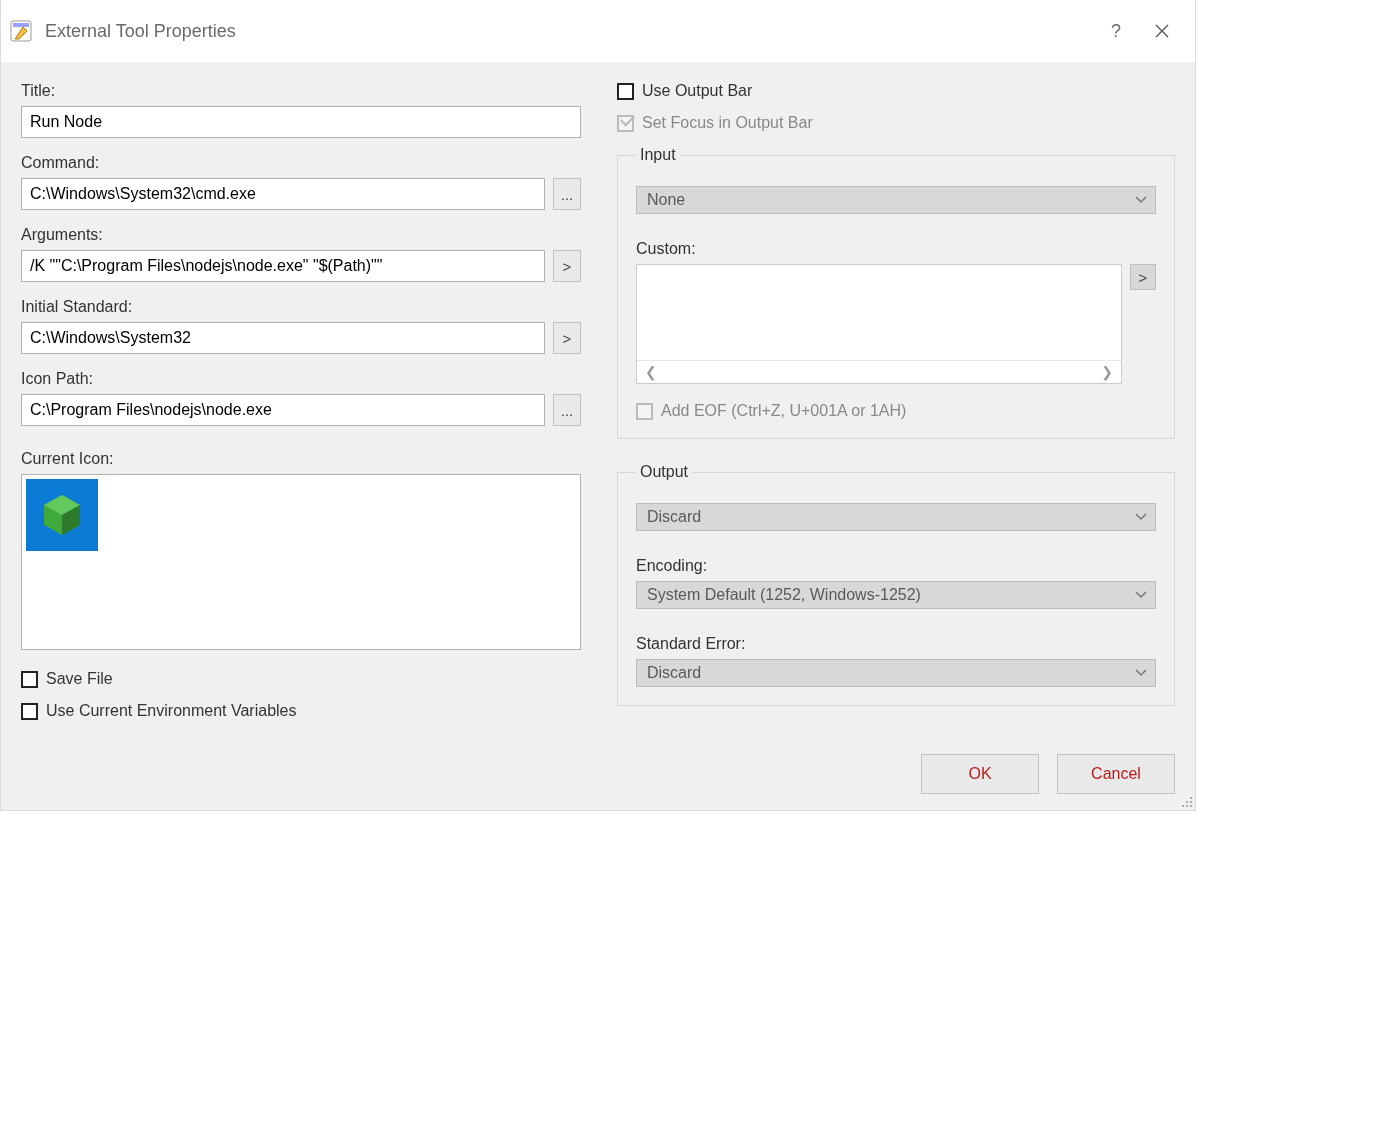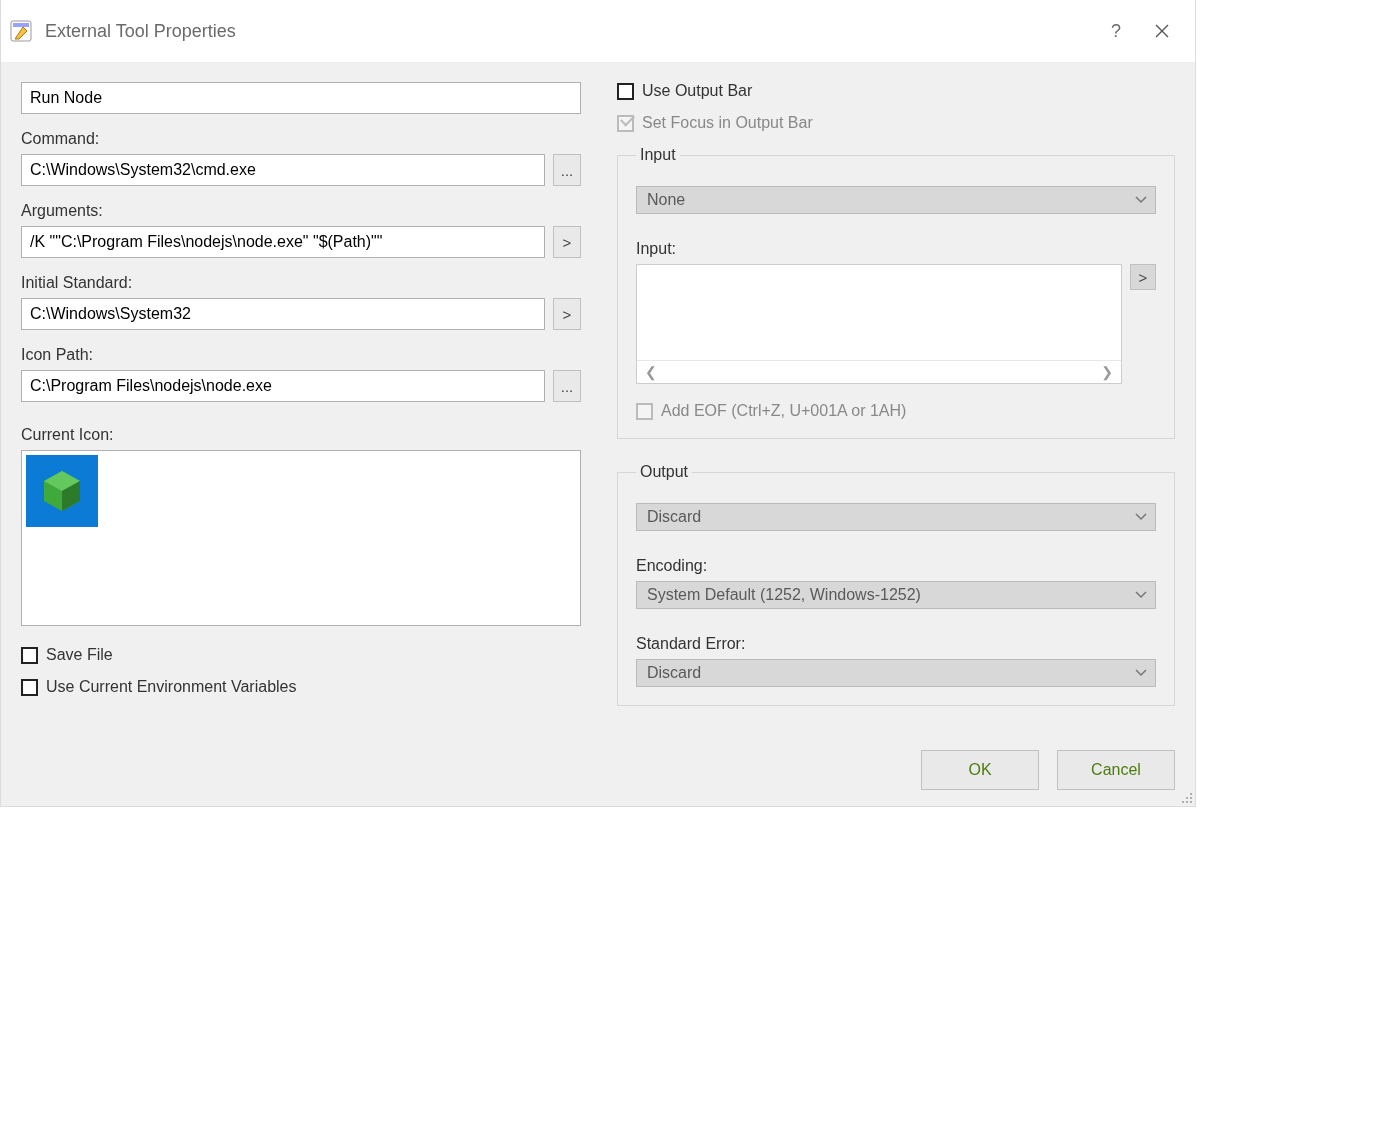--- a/index.html
+++ b/index.html
@@ -178,21 +178,21 @@
   .btn-row{
     display:flex;justify-content:flex-end;gap:18px;
     padding:12px 20px 16px 0;
     background:var(--panel);
   }
   .btn{
     min-width:116px;height:38px;
     border:1px solid var(--btn-border);
     background:var(--btn-bg);
     display:flex;align-items:center;justify-content:center;
-    font-size:16px;color:#4d7c0f;
+    font-size:16px;color:#b91c1c;
     cursor:pointer;
   }
   .resize-grip{
     position:absolute;right:2px;bottom:2px;
     width:14px;height:14px;
     color:#9a9a9a;
     pointer-events:none;
   }
   svg{display:block;}
 </style>
@@ -218,20 +218,21 @@
         <path d="M1 1 L13 13 M13 1 L1 13" stroke="#555" stroke-width="1.4"></path>
       </svg>
     </div>
   </div>
 
   <div class="client">
 
     <div class="col col-left">
 
       <div class="field">
+        <label class="lbl">Title:</label>
         <div class="row">
           <input type="text" class="txt" value="Run Node" style="">
         </div>
       </div>
 
       <div class="field">
         <label class="lbl">Command:</label>
         <div class="row">
           <input type="text" class="txt" value="C:\Windows\System32\cmd.exe" style="">
           <div class="btn-small">
@@ -313,21 +314,21 @@
 
         <div class="select" style="margin-bottom:26px">
           <span>None</span>
           <span class="chev">
             <svg width="12" height="8" viewBox="0 0 12 8">
                 <path d="M1 1 L6 6 L11 1" stroke="#777" fill="none" stroke-width="1.5"></path>
               </svg>
           </span>
         </div>
 
-        <label class="lbl">Input:</label>
+        <label class="lbl">Custom:</label>
         <div class="custom-area">
           <div class="ta-wrap">
             <div class="inner"></div>
             <div class="hscroll">
               <span>❮</span>
               <span>❯</span>
             </div>
           </div>
           <div class="vscroll">
             <div class="btn-small" style="height:26px;width:26px;background:#d8d8d8">

